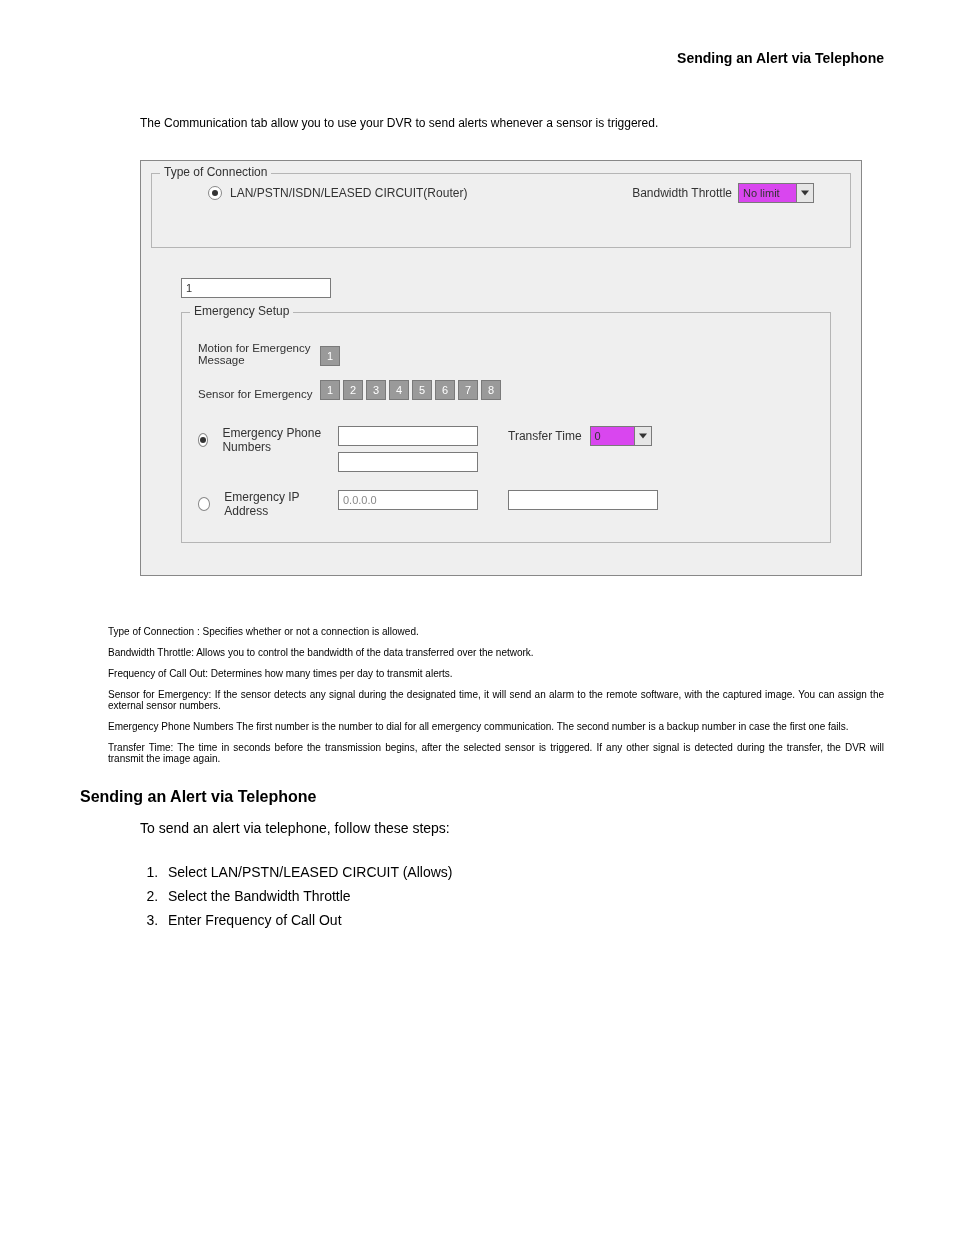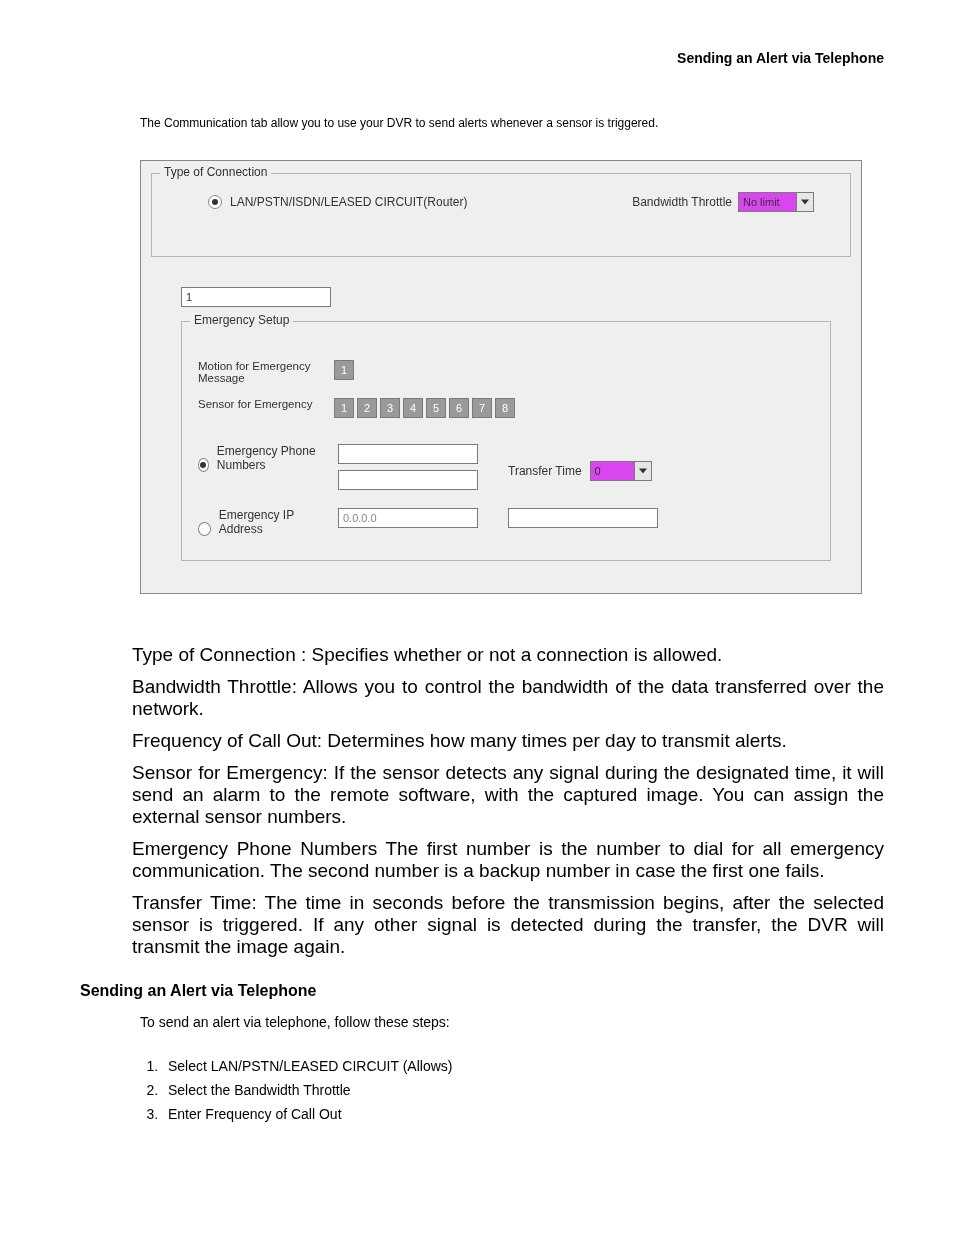--- a/index.html
+++ b/index.html
@@ -29,21 +29,21 @@
     border: 1px solid #888;
     background: #efefef;
     padding: 6px 10px 18px 10px;
     font-family: "Segoe UI", Tahoma, sans-serif;
     font-size: 12px;
     color: #333;
   }
   .fieldset {
     border: 1px solid #b5b5b5;
     margin: 6px 0 14px 0;
-    padding: 10px 16px 16px 16px;
+    padding: 1px 16px 16px 16px;
     position: relative;
   }
   .legend {
     position: absolute;
     top: -9px;
     left: 8px;
     background: #efefef;
     padding: 0 4px;
     font-size: 12px;
   }
@@ -73,41 +73,41 @@
   }
   .dd-btn svg { width: 8px; height: 6px; }
   .midblock { margin: 30px 20px 0 30px; }
   .text-input {
     border: 1px solid #7a7a7a; background: #fff; height: 18px;
     padding: 0 4px; font-size: 11px; display: inline-flex; align-items: center;
   }
   .freq-label { margin: 30px 0 6px 0; }
   .fieldset.emergency { margin-top: 14px; padding-bottom: 24px; }
   .em-row {
-    display: flex; align-items: flex-start; gap: 16px; margin: 14px 0 0 0;
+    display: flex; align-items: flex-end; gap: 2px; margin: 14px 0 0 0;
   }
   .em-label { width: 120px; font-size: 11.5px; }
   .numboxes { display: flex; gap: 3px; }
   .numbox {
     width: 18px; height: 18px; background: #9a9a9a; color: #fff;
     display: flex; align-items: center; justify-content: center;
     font-size: 11px; border: 1px solid #7a7a7a;
   }
   .phone-row {
     display: flex; align-items: flex-start; gap: 10px; margin-top: 26px;
   }
-  .phone-radio-col { display: flex; align-items: flex-end; width: 130px; }
+  .phone-radio-col { display: flex; align-items: center; gap: 6px; width: 130px; }
   .phone-inputs { display: flex; flex-direction: column; gap: 6px; }
   .phone-input { width: 130px; }
-  .transfer-wrap { display: flex; align-items: center; gap: 8px; margin-left: 20px; margin-top: 17px; }
+  .transfer-wrap { display: flex; align-items: center; gap: 8px; margin-left: 20px; }
   .ip-row { display: flex; align-items: flex-start; gap: 10px; margin-top: 18px; }
   .ip-input { width: 130px; color: #888; }
   .ip-extra { width: 140px; margin-left: 20px; }
 
-  .body-text { margin-left: 52px; margin-top: 50px; font-size: 19px; }
+  .body-text { margin-left: 28px; margin-top: 50px; font-size: 10px; }
   .body-text p { margin: 0 0 10px 0; text-align: justify; }
   h3.section {
     font-size: 16px; font-weight: bold; margin: 24px 0 8px 0;
   }
   .steps-intro { margin-left: 60px; font-size: 14px; margin-bottom: 28px; }
   ol.steps { margin: 0 0 0 60px; padding-left: 22px; font-size: 14px; }
   ol.steps li { margin-bottom: 8px; padding-left: 6px; }
 </style>
 </head>
 <body>

